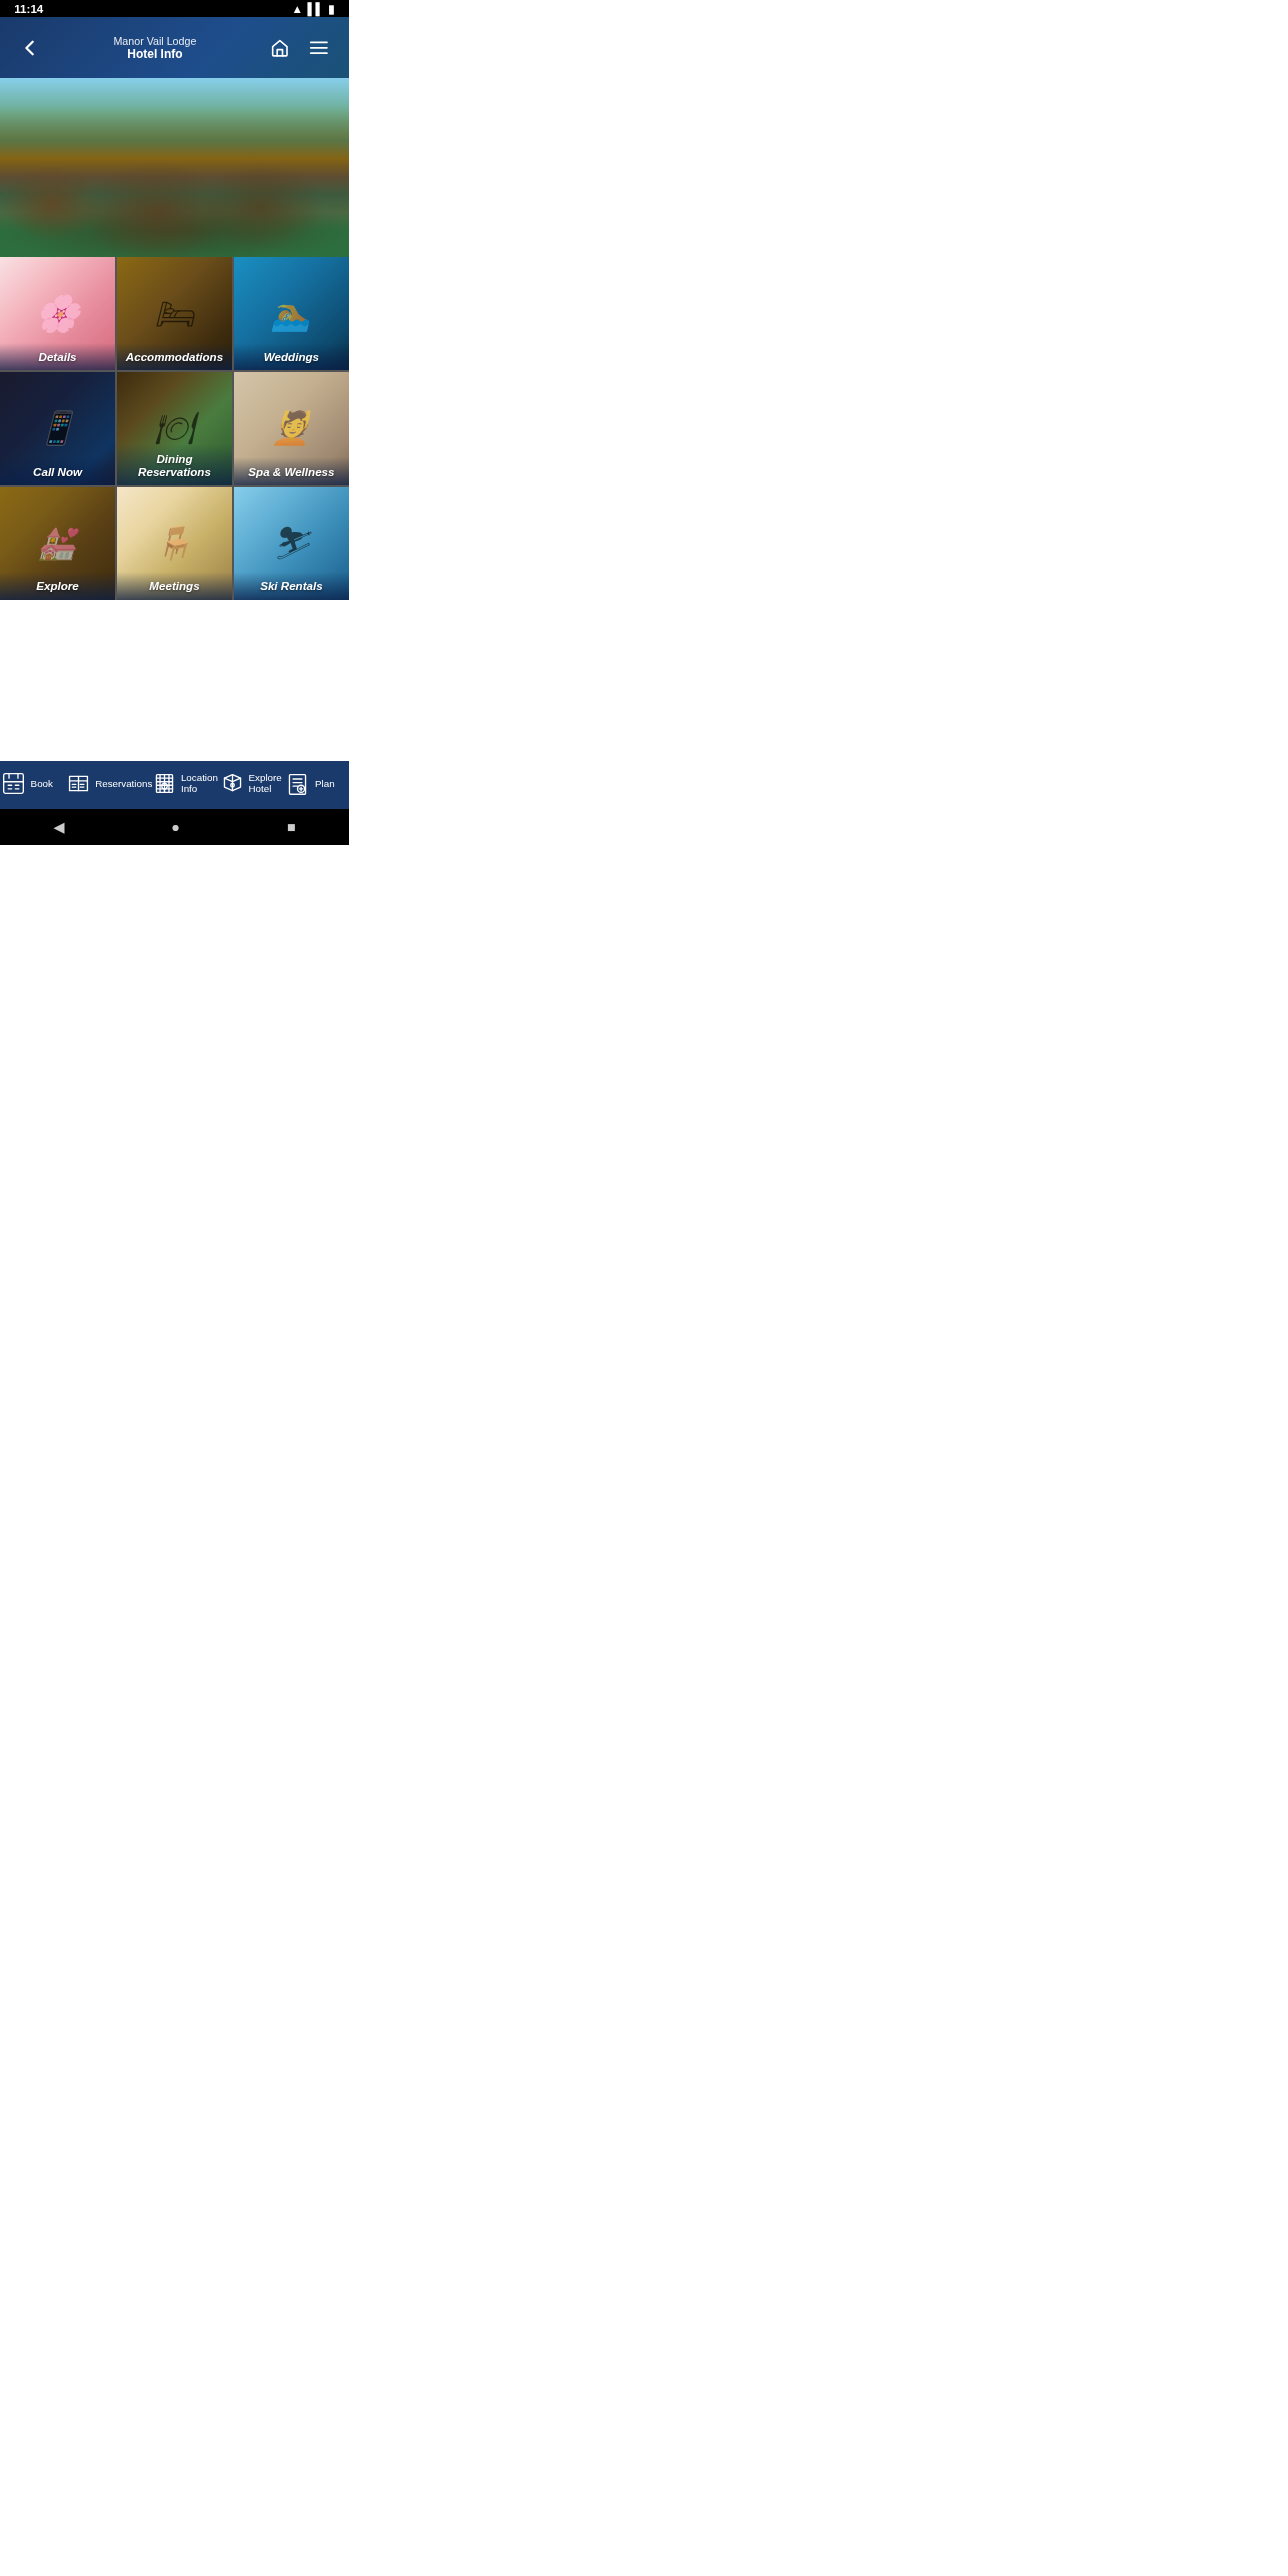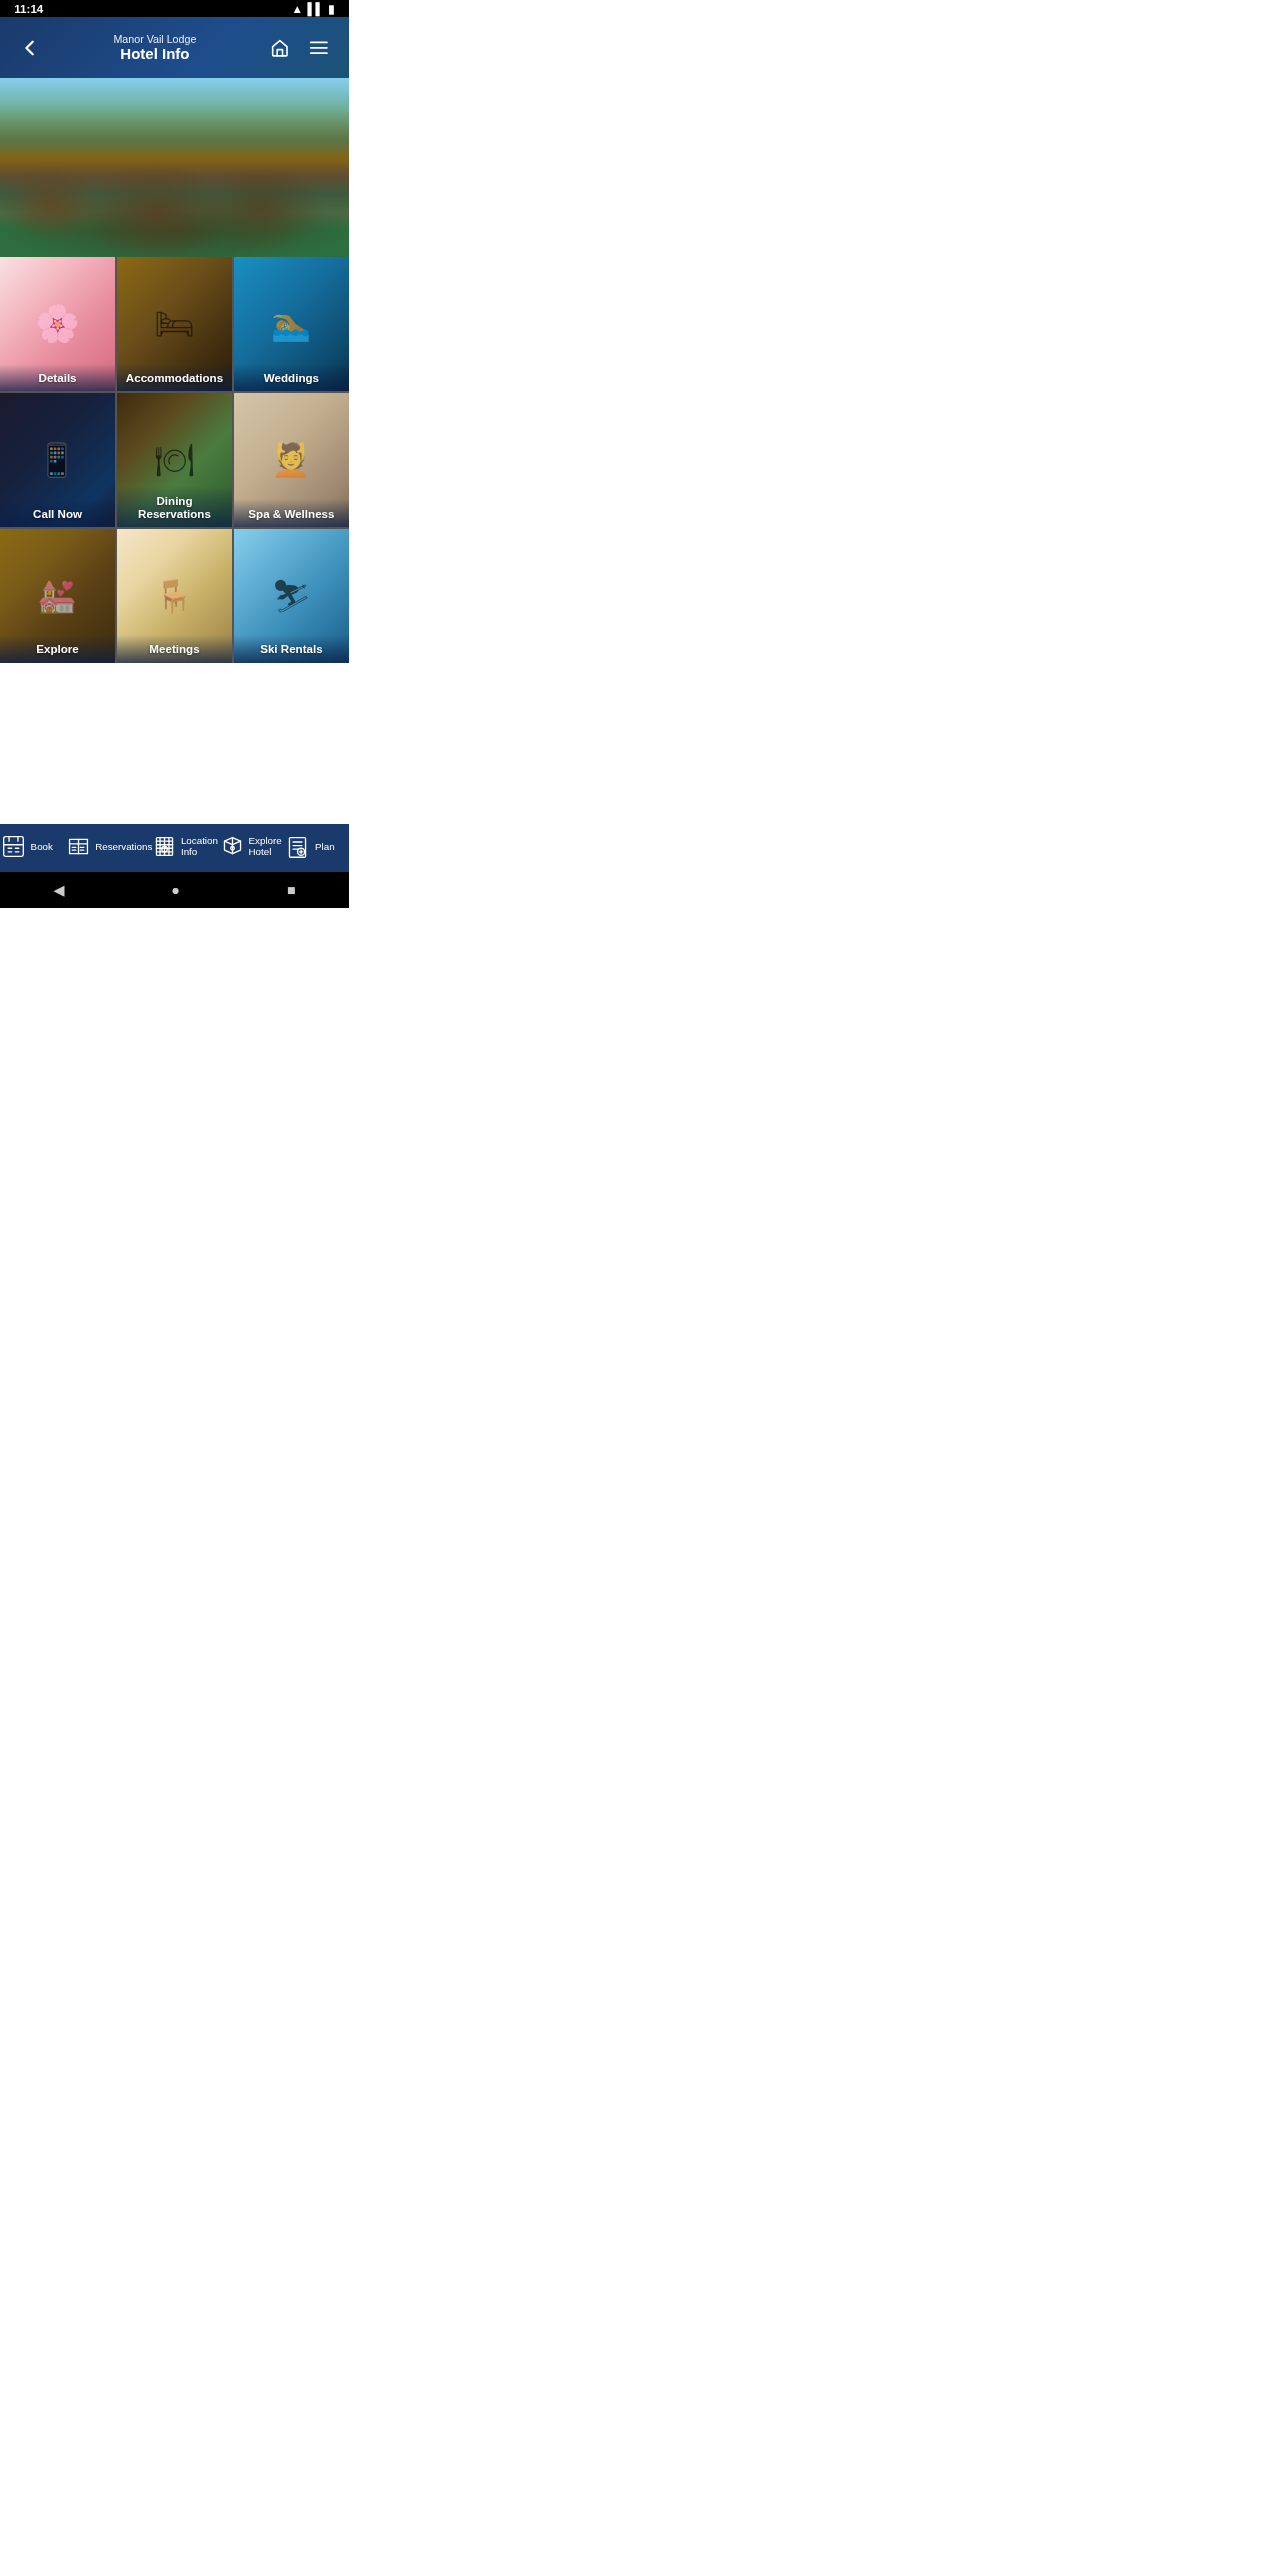--- a/index.html
+++ b/index.html
@@ -43,21 +43,21 @@
     .header-center {
       text-align: center;
       color: #fff;
     }
     .header-subtitle {
       font-size: 10.7px;
       font-weight: 300;
       opacity: 0.9;
     }
     .header-title {
-      font-size: 15px;
+      font-size: 12px;
       font-weight: 700;
     }
     .header-icon {
       color: #fff;
       background: none;
       border: none;
       cursor: pointer;
       display: flex;
       align-items: center;
       justify-content: center;
@@ -108,23 +108,24 @@
 
     
     .grid-container {
       display: grid;
       grid-template-columns: 1fr 1fr 1fr;
       gap: 1.8px;
       background: #555;
     }
     .grid-item {
       position: relative;
-      height: 134px;
+      height: 113px;
       overflow: hidden;
       cursor: pointer;
+      font-style: italic;
     }
     .grid-item-bg {
       width: 100%;
       height: 100%;
       background-size: cover;
       background-position: center;
     }
     .grid-item-overlay {
       position: absolute;
       bottom: 0;

